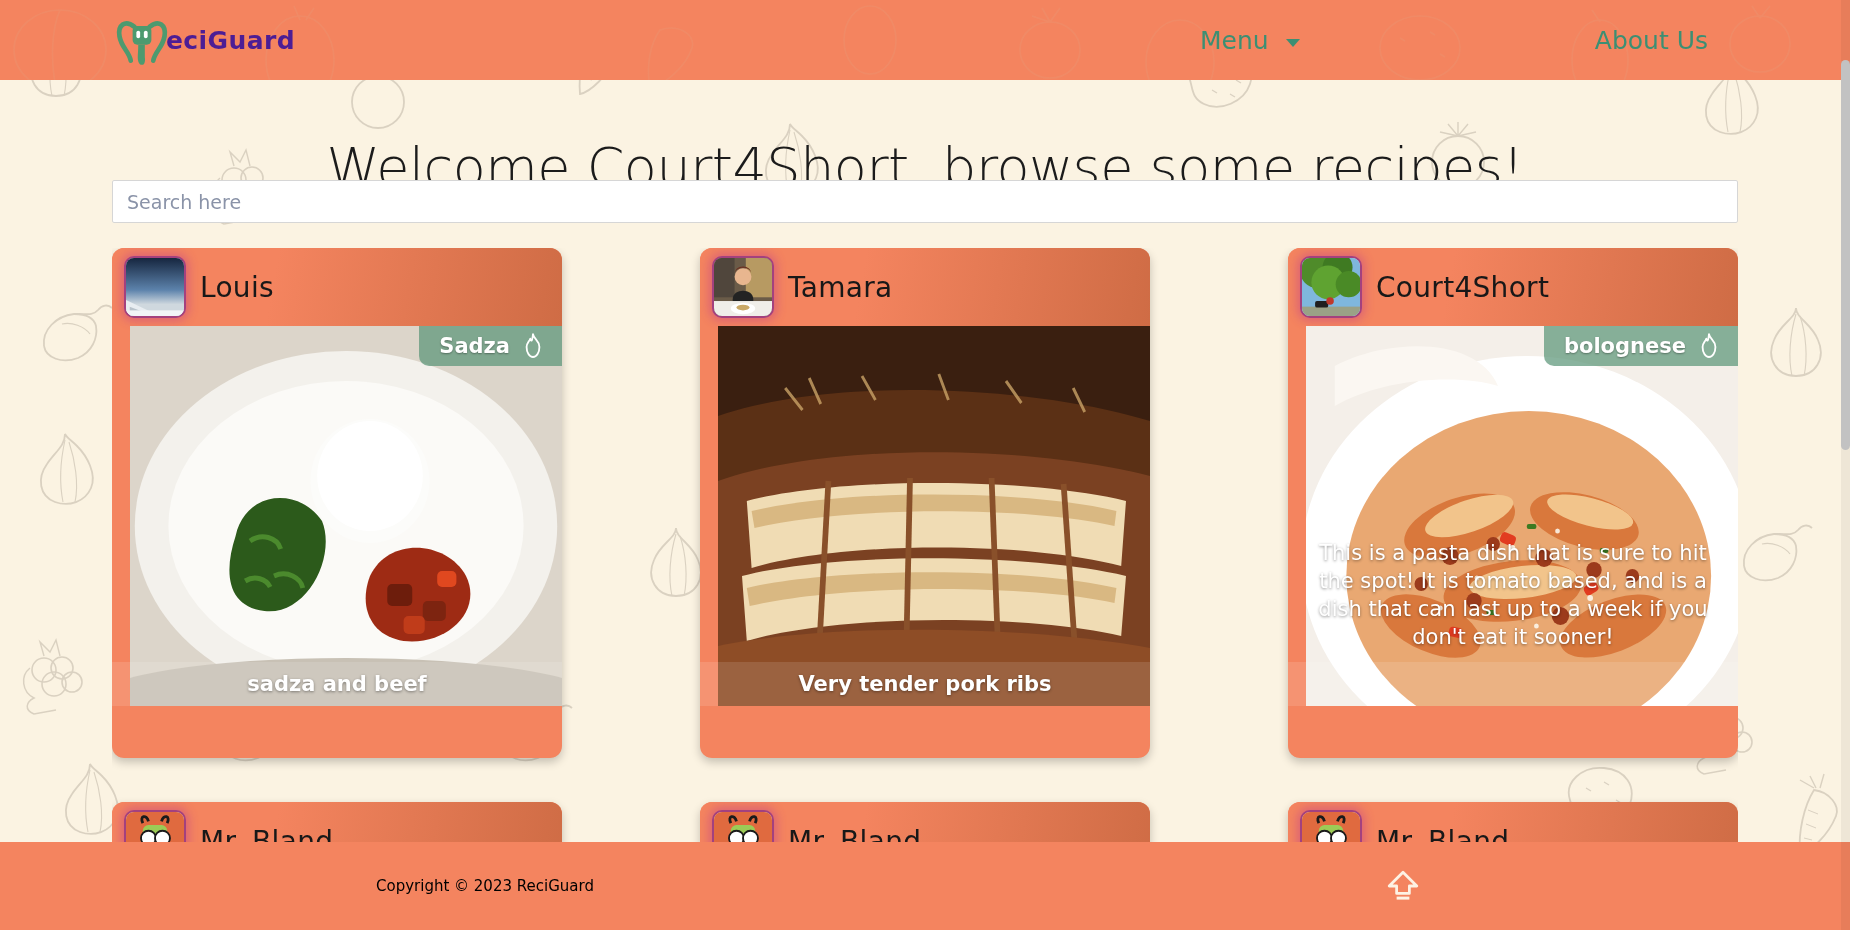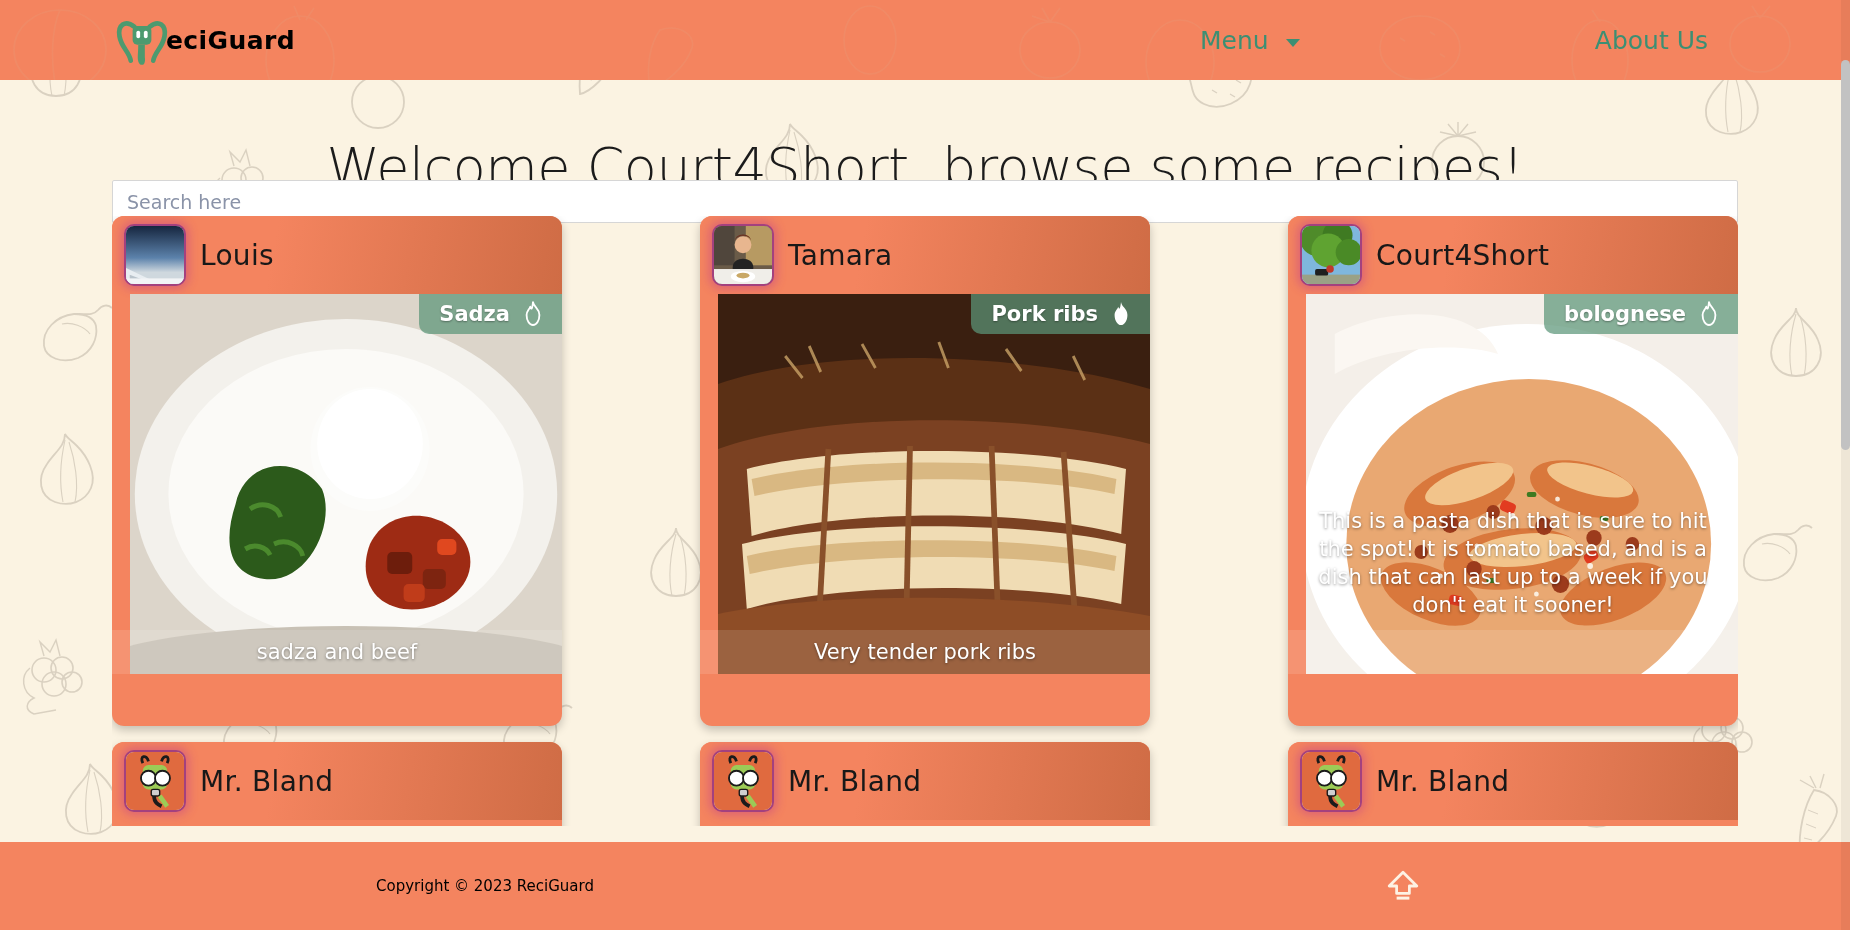--- a/index.html
+++ b/index.html
@@ -50,21 +50,21 @@
     display: flex;
     align-items: center;
     gap: 0px;
     z-index: 2;
   }
   .brand-mark { width: 60px; height: 60px; display: block; }
   .brand-text {
     font-family: "DejaVu Sans", sans-serif;
     font-size: 25px;
     font-weight: bold;
-    color: #000000;
+    color: #4c1d95;
     letter-spacing: 0.4px;
     margin-left: -6px;
   }
   .nav-links {
     position: absolute;
     top: 50%;
     transform: translateY(-50%);
     left: 1150px;
     right: 50px;
     display: flex;
@@ -127,29 +127,29 @@
     font-size: 19px;
     color: #000000;
     padding: 0 14px;
     outline: none;
   }
   .search-input::placeholder { color: #8a93a8; opacity: 1; }
 
   
   .grid {
     position: absolute;
-    top: 216px;
+    top: 248px;
     left: 112px;
     width: 1626px;
     height: 610px;
     display: grid;
     grid-template-columns: repeat(3, 450px);
     justify-content: space-between;
     grid-auto-rows: 510px;
-    row-gap: 16px;
+    row-gap: 44px;
     z-index: 2;
     overflow: hidden;
   }
 
   .card {
     width: 450px;
     border-radius: 12px;
     overflow: hidden;
     box-shadow: 0 4px 10px rgba(0,0,0,0.22);
     position: relative;
@@ -230,20 +230,21 @@
     left: 0; right: 0; bottom: 0;
     height: 44px;
     display: flex;
     align-items: center;
     justify-content: center;
     color: #ffffff;
     font-family: "DejaVu Sans", sans-serif;
     font-size: 21px;
     background: rgba(255, 255, 255, 0.12);
     text-shadow: 0 1px 3px rgba(0,0,0,0.4);
+    font-weight: bold;
   }
 
   
   .footer {
     position: absolute;
     left: 0;
     bottom: 0;
     width: 1850px;
     height: 88px;
     background: #f4845f;
@@ -494,26 +495,20 @@
           <path d="M115 155 L105 330"></path>
             <path d="M200 152 L196 330"></path>
           <path d="M285 152 L292 330"></path>
             <path d="M360 158 L372 325"></path>
         </g>
         <path d="M0 320 C120 296 330 300 450 322 L450 380 L0 380Z" fill="#8e4d26"></path>
         <g stroke="#c9a267" stroke-width="3" fill="none" opacity="0.8">
           <path d="M70 62 l18 22 M95 52 l12 26 M150 50 l14 24 M230 48 l10 26 M300 55 l16 22 M370 62 l12 24"></path>
         </g>
       </svg>
-      <div class="recipe-badge">
-        <span class="badge-label">Pork ribs</span>
-        <svg class="flame" viewBox="0 0 24 28" xmlns="http://www.w3.org/2000/svg">
-          <path d="M12 1 C13 7 19 8 19 15 C19 21 16 26 12 26 C8 26 5 21 5 15 C5 11 8 9 9 6 C10 9 11 10 12 1Z" fill="#ffffff"></path>
-        </svg>
-      </div>
       <div class="card-footer">Very tender pork ribs</div>
     </div>
   </div>
 
   <div class="card">
     <div class="card-head">
       <div class="avatar">
         <svg viewBox="0 0 62 62" xmlns="http://www.w3.org/2000/svg">
           <rect width="62" height="62" fill="#7fb7dd"></rect>
           <circle cx="16" cy="14" r="18" fill="#4f8b2a"></circle>

